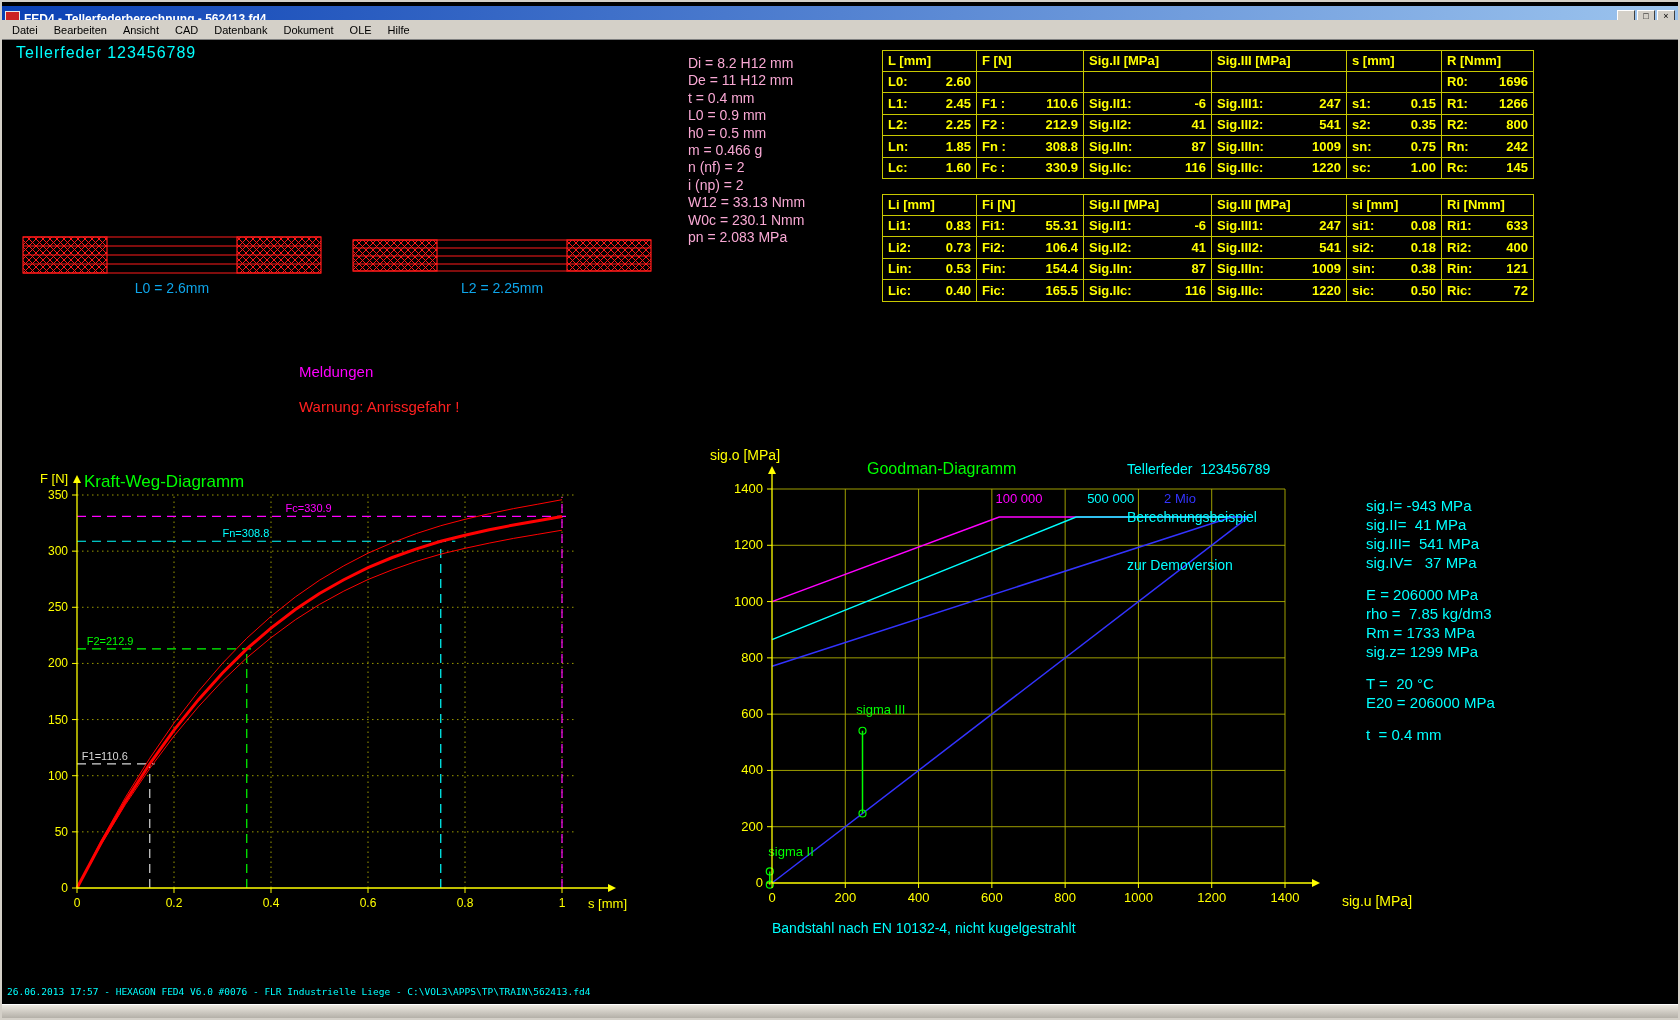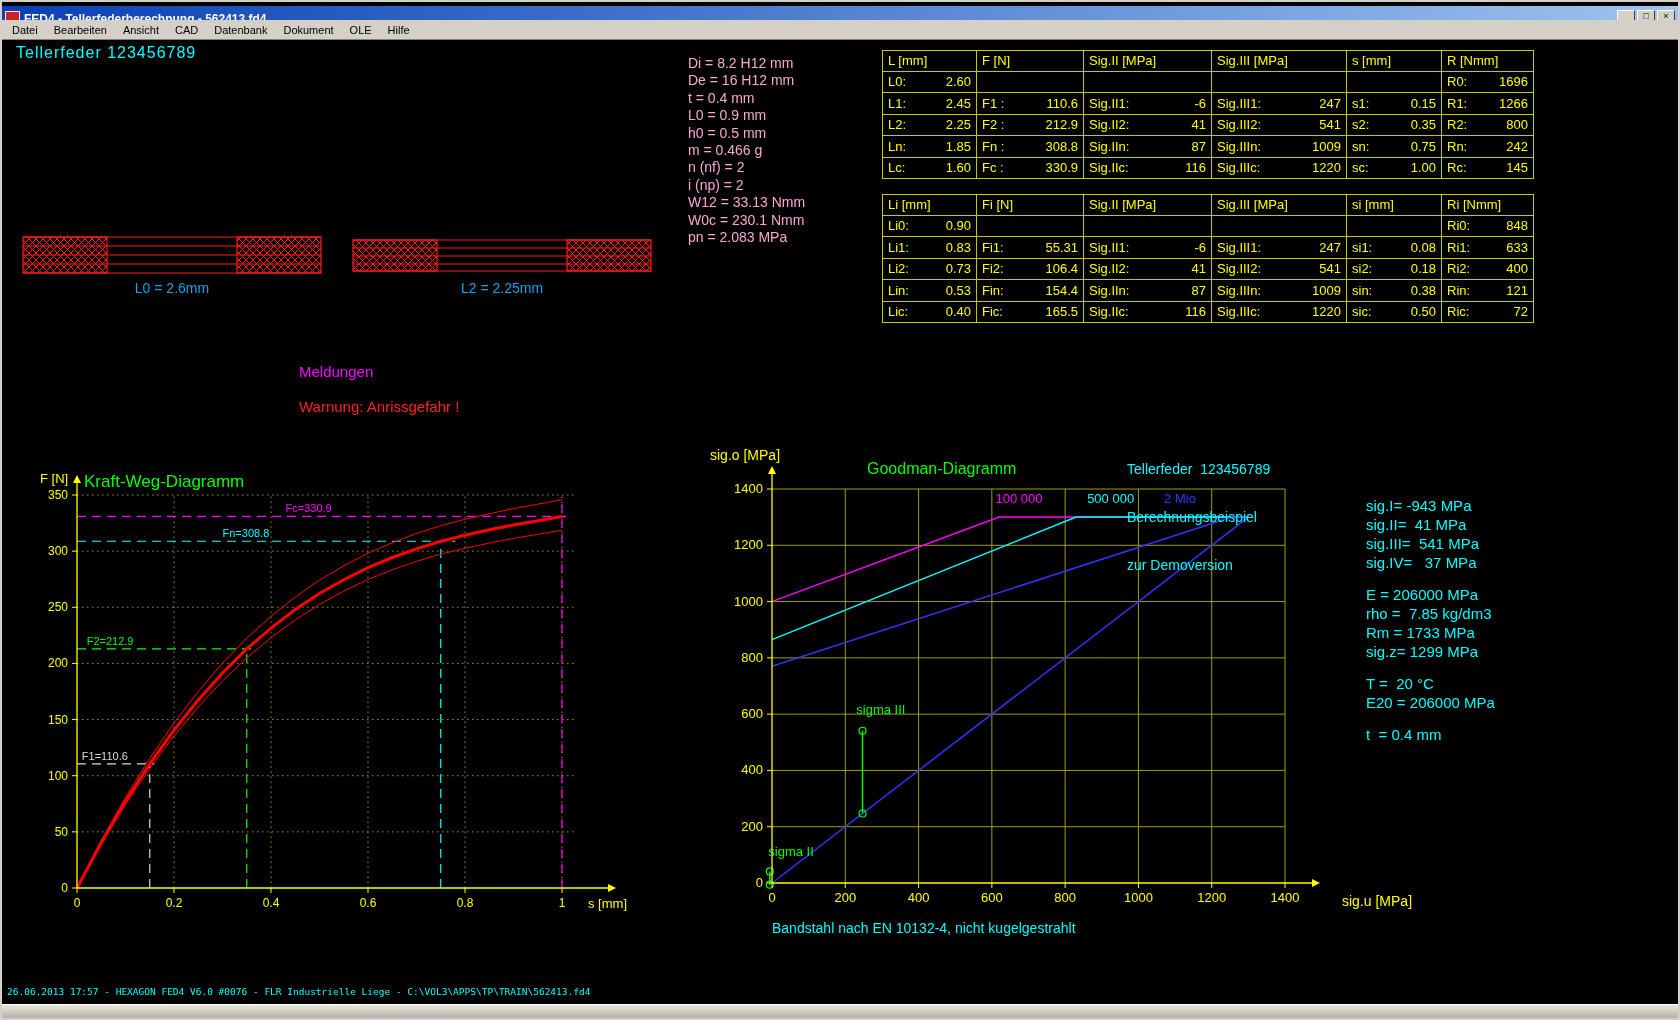--- a/index.html
+++ b/index.html
@@ -21,21 +21,21 @@
   .params{left:686px;top:53px;color:#f9a8d4;font-size:14px;line-height:17.4px;white-space:pre;}
   .spring-label{color:#0ea5e9;font-size:14px;text-align:center;}
   .msg-head{color:#ff00ff;font-size:15px;}
   .msg-warn{color:#ff2020;font-size:15px;margin-top:18px;}
   .annotation{color:#00ffff;font-size:14px;line-height:16px;white-space:pre;}
   .results{color:#00ffff;font-size:15px;line-height:19px;white-space:pre;margin-left:32px;}
   .results .gap{height:13px;}
   .material-note{left:770px;top:918px;color:#00ffff;font-size:14px;}
   
   .tbl{left:880px;color:#ffff00;font-size:13px;}
-  .trow{display:flex;}
+  .trow{display:flex;font-weight:bold;}
   .tcell{border:1px solid #c8c800;border-top:0;border-left:0;display:flex;justify-content:space-between;
          align-items:center;padding:1px 5px;box-sizing:border-box;height:21.5px;white-space:pre;}
   .trow .tcell:first-child{border-left:1px solid #c8c800;}
   .trow:first-child .tcell{border-top:1px solid #c8c800;}
   .tcell:nth-child(1){width:95px}.tcell:nth-child(2){width:107px}.tcell:nth-child(3){width:128px}
   .tcell:nth-child(4){width:135px}.tcell:nth-child(5){width:95px}.tcell:nth-child(6){width:92px}
   
   .statusline{position:absolute;left:5px;bottom:21px;color:#00ffff;font-size:9.5px;
               font-family:"DejaVu Sans Mono",monospace;margin-top:12px;}
   .bottomstrip{position:absolute;left:0;right:0;bottom:0;height:13px;
@@ -97,21 +97,21 @@
       <rect x="215" y="4" width="84" height="31" fill="url(#hatchB)"></rect>
       <line x1="1" y1="4" x2="299" y2="4"></line>
         <line x1="1" y1="12" x2="299" y2="12"></line>
       <line x1="1" y1="20" x2="299" y2="20"></line>
         <line x1="1" y1="28" x2="299" y2="28"></line>
       <line x1="1" y1="35" x2="299" y2="35"></line>
     </g>
   </svg>
   <div class="abs spring-label" style="left:350px;top:278px;width:300px">L2 = 2.25mm</div>
 
-  <div class="abs params" id="params"><div>Di = 8.2 H12 mm</div><div>De = 16 H12 mm</div><div>t = 0.4 mm</div><div>L0 = 0.9 mm</div><div>h0 = 0.5 mm</div><div>m = 0.466 g</div><div>n (nf) = 2</div><div>i (np) = 2</div><div>W12 = 33.13 Nmm</div><div>W0c = 230.1 Nmm</div><div>pn = 2.083 MPa</div></div>
+  <div class="abs params" id="params"><div>Di = 8.2 H12 mm</div><div>De = 11 H12 mm</div><div>t = 0.4 mm</div><div>L0 = 0.9 mm</div><div>h0 = 0.5 mm</div><div>m = 0.466 g</div><div>n (nf) = 2</div><div>i (np) = 2</div><div>W12 = 33.13 Nmm</div><div>W0c = 230.1 Nmm</div><div>pn = 2.083 MPa</div></div>
 
   <div class="abs tbl" id="table1" style="top:48px">
       <div class="trow">
         <div class="tcell">L [mm]</div>
         <div class="tcell">F [N]</div>
         <div class="tcell">Sig.II [MPa]</div>
         <div class="tcell">Sig.III [MPa]</div>
         <div class="tcell">s [mm]</div>
         <div class="tcell">R [Nmm]</div>
       </div>
@@ -157,28 +157,20 @@
       </div>
     </div>
   <div class="abs tbl" id="table2" style="top:192px">
       <div class="trow">
         <div class="tcell">Li [mm]</div>
         <div class="tcell">Fi [N]</div>
         <div class="tcell">Sig.II [MPa]</div>
         <div class="tcell">Sig.III [MPa]</div>
         <div class="tcell">si [mm]</div>
         <div class="tcell">Ri [Nmm]</div>
-      </div>
-      <div class="trow">
-        <div class="tcell"><span>Li0:</span><span>0.90</span></div>
-        <div class="tcell"><span></span><span></span></div>
-        <div class="tcell"><span></span><span></span></div>
-        <div class="tcell"><span></span><span></span></div>
-        <div class="tcell"><span></span><span></span></div>
-        <div class="tcell"><span>Ri0:</span><span>848</span></div>
       </div>
       <div class="trow">
         <div class="tcell"><span>Li1:</span><span>0.83</span></div>
         <div class="tcell"><span>Fi1:</span><span>55.31</span></div>
         <div class="tcell"><span>Sig.II1:</span><span>-6</span></div>
         <div class="tcell"><span>Sig.III1:</span><span>247</span></div>
         <div class="tcell"><span>si1:</span><span>0.08</span></div>
         <div class="tcell"><span>Ri1:</span><span>633</span></div>
       </div>
       <div class="trow">

